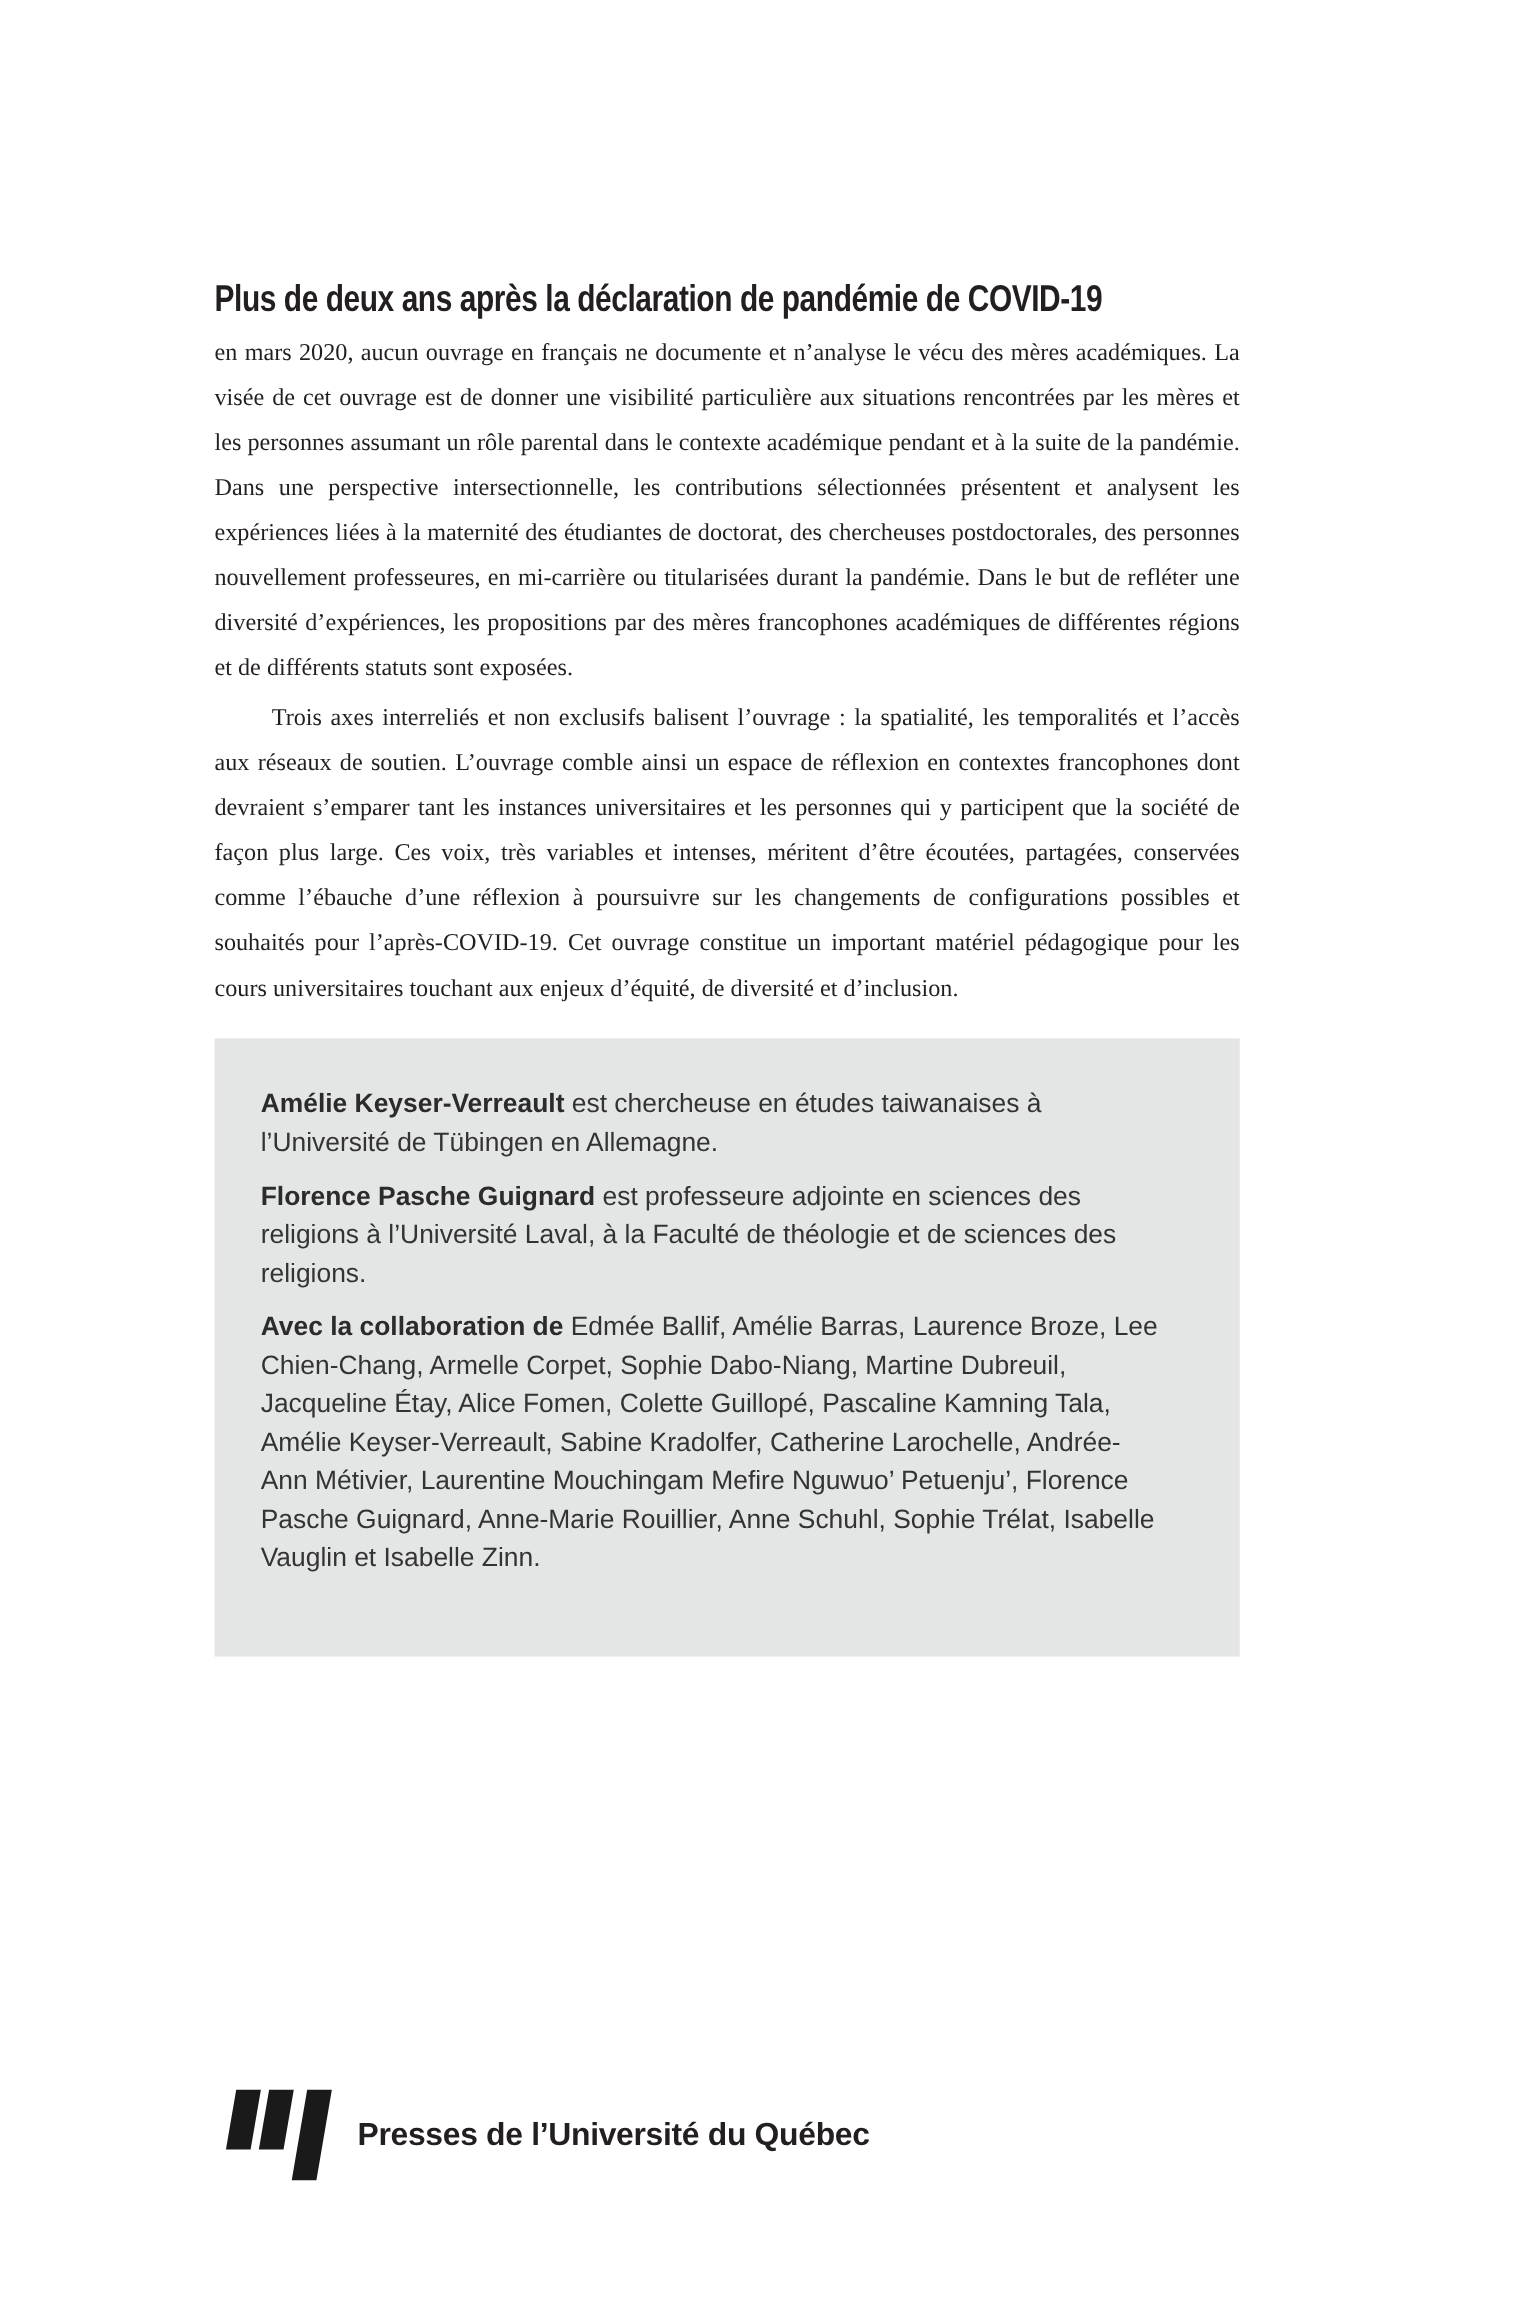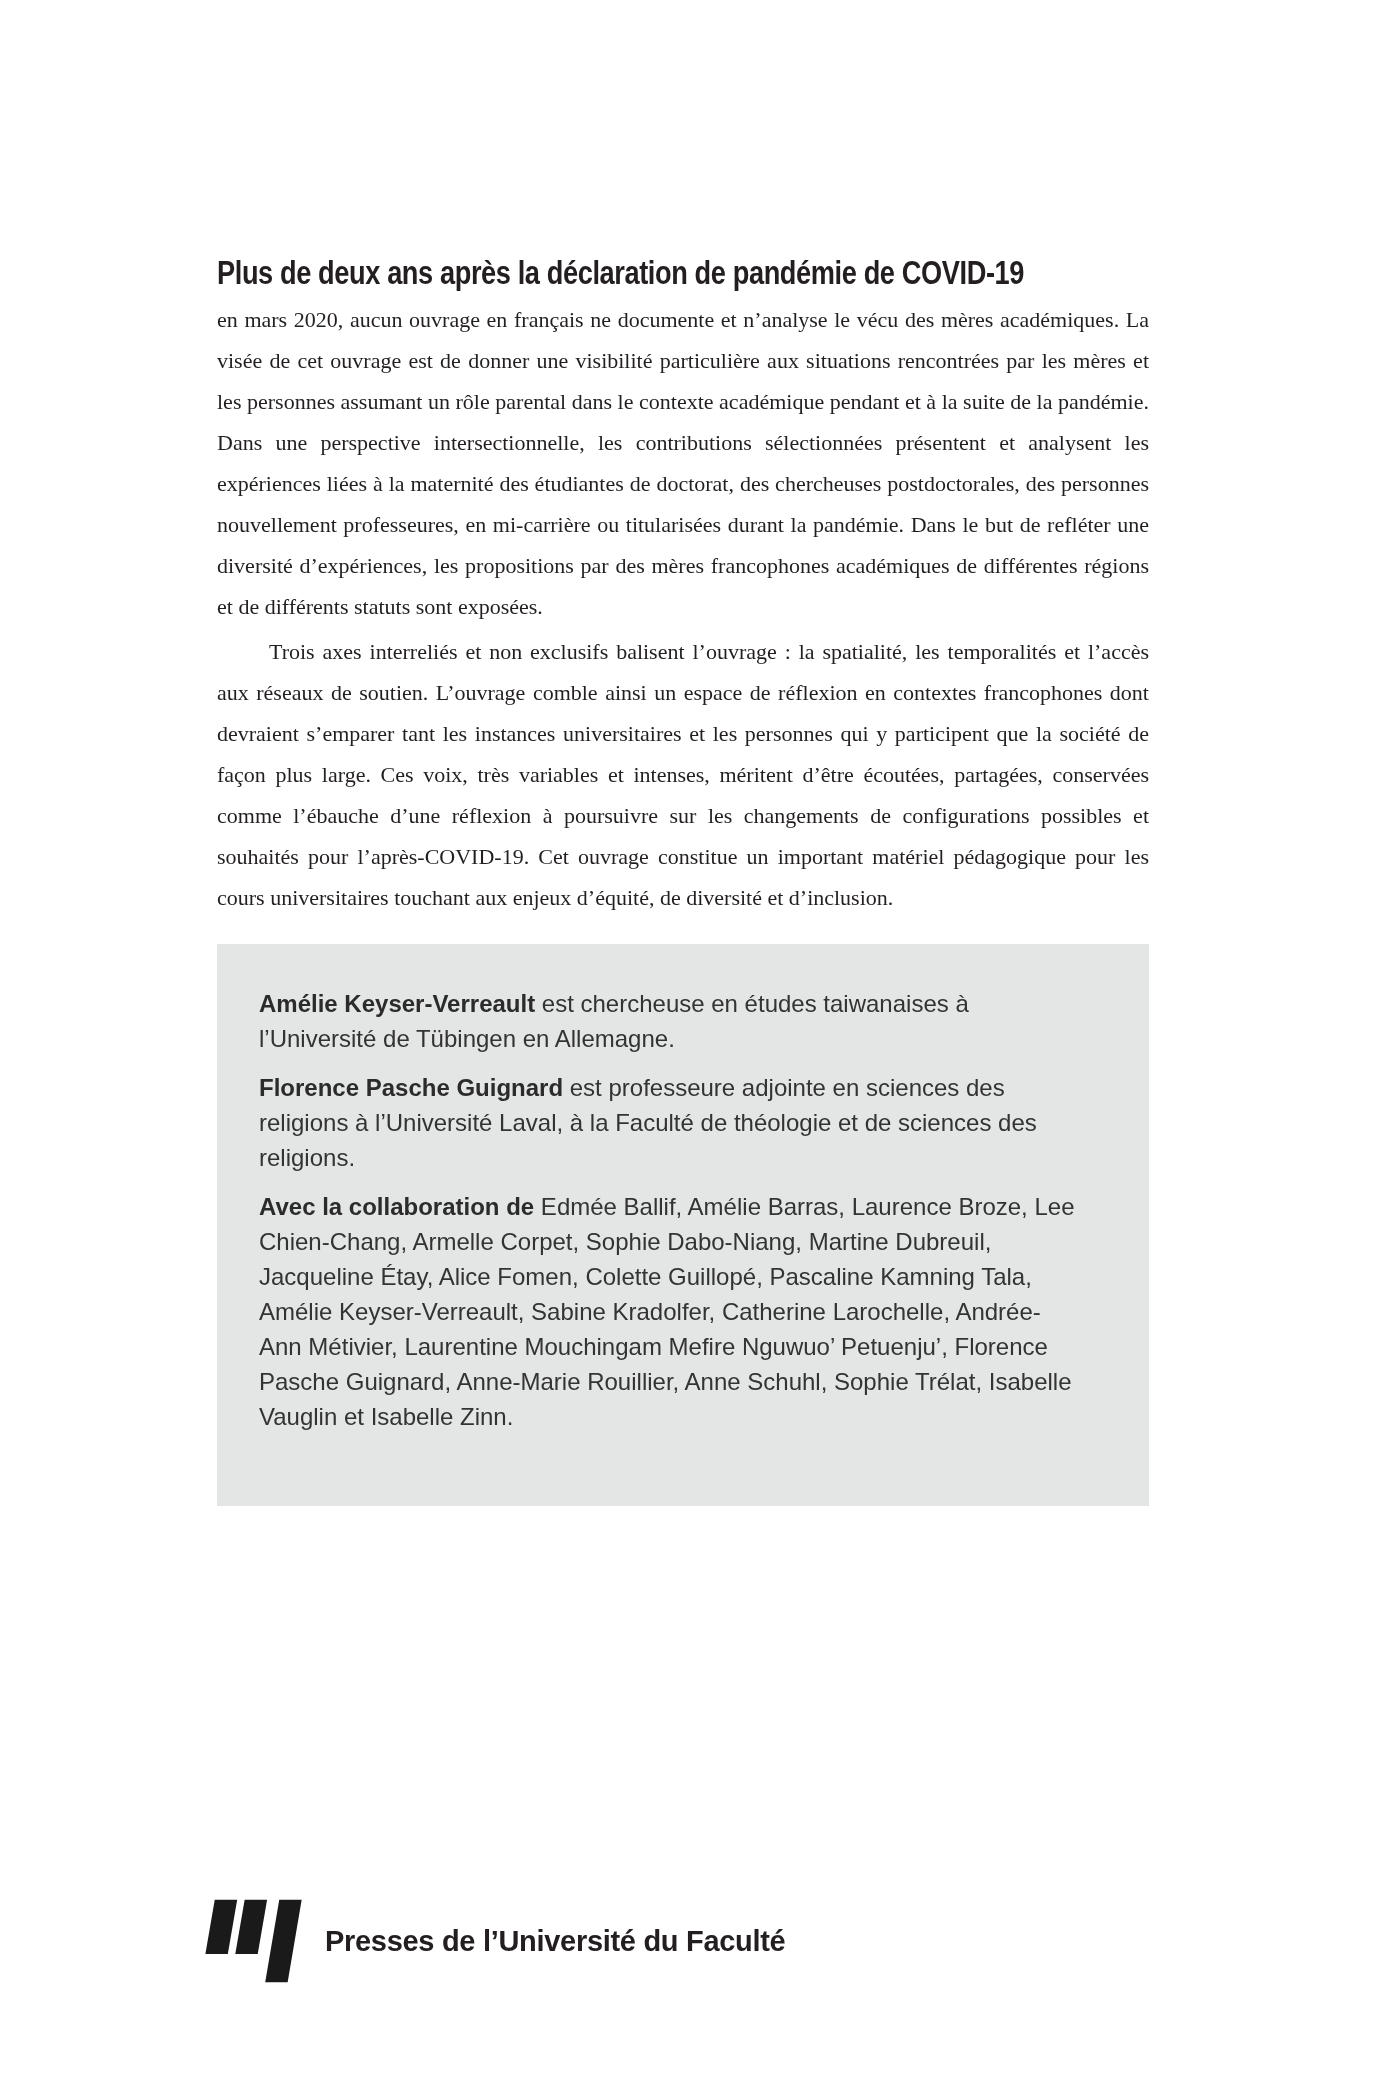--- a/index.html
+++ b/index.html
@@ -8,21 +8,21 @@
     position:relative;
     width:1400px;
     height:2100px;
     background:#ffffff;
     overflow:hidden;
     font-family:"Liberation Serif", serif;
     color:#231f20;
   }
   .content{
     position:absolute;
-    left:217px;
+    left:195px;
     top:252px;
     width:932px;
   }
   .headline{
     margin:0 0 6px 0;
     font-family:"Liberation Sans", sans-serif;
     font-weight:700;
     font-size:34px;
     line-height:41px;
     letter-spacing:-0.5px;
@@ -103,15 +103,15 @@
     </section>
 
   </main>
 
   <footer class="publisher">
     <svg class="puq-logo" viewBox="0 0 108 92" aria-hidden="true">
       <polygon points="12,2 36,2 26,60 2,60" fill="#1a1a1a"></polygon>
       <polygon points="44,2 68,2 58,60 34,60" fill="#1a1a1a"></polygon>
       <polygon points="81,2 105,2 90,90 66,90" fill="#1a1a1a"></polygon>
     </svg>
-    <span class="publisher-name">Presses de l’Université du Faculté</span>
+    <span class="publisher-name">Presses de l’Université du Québec</span>
   </footer>
 </div>
 
 </body></html>

